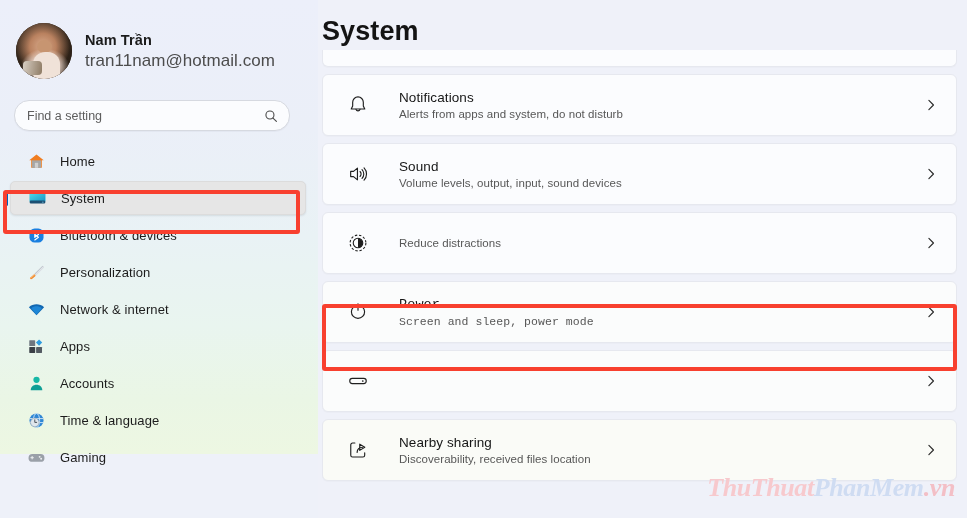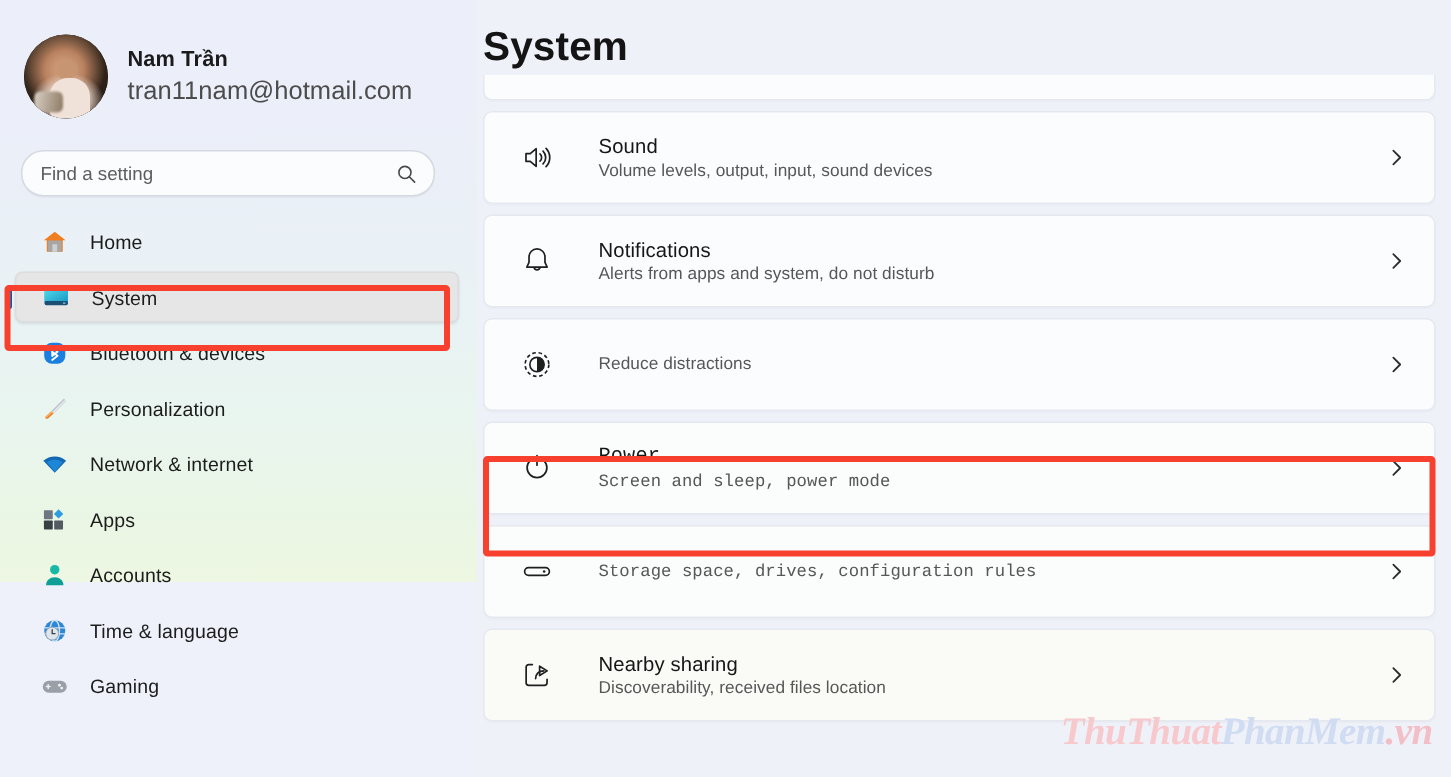--- a/index.html
+++ b/index.html
@@ -13,21 +13,21 @@
     position: relative;
     width: 967px; height: 518px;
     display: flex;
     background: #eef1f9;
   }
 
   
   .sidebar {
     position: relative;
     width: 318px;
-    height: 388px;
+    height: 454px;
     flex: 0 0 318px;
     background: linear-gradient(180deg,
         #eceffa 0%,
         #ebeff8 28%,
         #e9f2f5 52%,
         #e9f5ef 72%,
         #eaf6e5 88%,
         #edf7e2 100%);
     padding-top: 12px;
   }
@@ -400,47 +400,47 @@
 
     <h1 class="page-title">System</h1>
 
     <div class="cards">
 
       <div class="card cut"></div>
 
       <div class="card">
         <span class="card-ico">
           <svg viewBox="0 0 24 24" width="22" height="22" fill="none" stroke="currentColor" stroke-width="1.25" stroke-linejoin="round" stroke-linecap="round">
+            <path d="M12 3.2a5.8 5.8 0 0 0-5.8 5.8v4.0L4.6 16.4h14.8l-1.6-3.4V9A5.8 5.8 0 0 0 12 3.2z"></path>
+            <path d="M9.8 16.8a2.3 2.3 0 0 0 4.4 0"></path>
+          </svg>
+        </span>
+        <span class="card-text">
+          <span class="card-title">Notifications</span>
+          <span class="card-sub">Alerts from apps and system, do not disturb</span>
+        </span>
+        <span class="chev">
+          <svg viewBox="0 0 16 16" width="14" height="14" fill="none" stroke="currentColor" stroke-width="1.35" stroke-linecap="round" stroke-linejoin="round">
+            <path d="M5.6 2.8 10.8 8l-5.2 5.2"></path>
+          </svg>
+        </span>
+      </div>
+
+      <div class="card">
+        <span class="card-ico">
+          <svg viewBox="0 0 24 24" width="22" height="22" fill="none" stroke="currentColor" stroke-width="1.25" stroke-linejoin="round" stroke-linecap="round">
             <path d="M4 9.2h3.1L11.4 5.6v12.8L7.1 14.8H4z"></path>
             <path d="M14.2 9.3a3.7 3.7 0 0 1 0 5.4"></path>
             <path d="M16.4 7.3a6.7 6.7 0 0 1 0 9.4"></path>
             <path d="M18.6 5.3a9.7 9.7 0 0 1 0 13.4"></path>
           </svg>
         </span>
         <span class="card-text">
           <span class="card-title">Sound</span>
           <span class="card-sub">Volume levels, output, input, sound devices</span>
-        </span>
-        <span class="chev">
-          <svg viewBox="0 0 16 16" width="14" height="14" fill="none" stroke="currentColor" stroke-width="1.35" stroke-linecap="round" stroke-linejoin="round">
-            <path d="M5.6 2.8 10.8 8l-5.2 5.2"></path>
-          </svg>
-        </span>
-      </div>
-
-      <div class="card">
-        <span class="card-ico">
-          <svg viewBox="0 0 24 24" width="22" height="22" fill="none" stroke="currentColor" stroke-width="1.25" stroke-linejoin="round" stroke-linecap="round">
-            <path d="M12 3.2a5.8 5.8 0 0 0-5.8 5.8v4.0L4.6 16.4h14.8l-1.6-3.4V9A5.8 5.8 0 0 0 12 3.2z"></path>
-            <path d="M9.8 16.8a2.3 2.3 0 0 0 4.4 0"></path>
-          </svg>
-        </span>
-        <span class="card-text">
-          <span class="card-title">Notifications</span>
-          <span class="card-sub">Alerts from apps and system, do not disturb</span>
         </span>
         <span class="chev">
           <svg viewBox="0 0 16 16" width="14" height="14" fill="none" stroke="currentColor" stroke-width="1.35" stroke-linecap="round" stroke-linejoin="round">
             <path d="M5.6 2.8 10.8 8l-5.2 5.2"></path>
           </svg>
         </span>
       </div>
 
       <div class="card">
         <span class="card-ico">
@@ -479,21 +479,20 @@
       </div>
 
       <div class="card tint-a">
         <span class="card-ico">
           <svg viewBox="0 0 24 24" width="22" height="22" fill="none" stroke="currentColor" stroke-width="1.25">
             <rect x="3.0" y="9.2" width="18.0" height="5.6" rx="2.8"></rect>
             <circle cx="17.2" cy="12" r="0.95" fill="currentColor" stroke="none"></circle>
           </svg>
         </span>
         <span class="card-text">
-          <span class="card-sub">Storage space, drives, configuration rules</span>
         </span>
         <span class="chev">
           <svg viewBox="0 0 16 16" width="14" height="14" fill="none" stroke="currentColor" stroke-width="1.35" stroke-linecap="round" stroke-linejoin="round">
             <path d="M5.6 2.8 10.8 8l-5.2 5.2"></path>
           </svg>
         </span>
       </div>
 
       <div class="card tint-b">
         <span class="card-ico">

